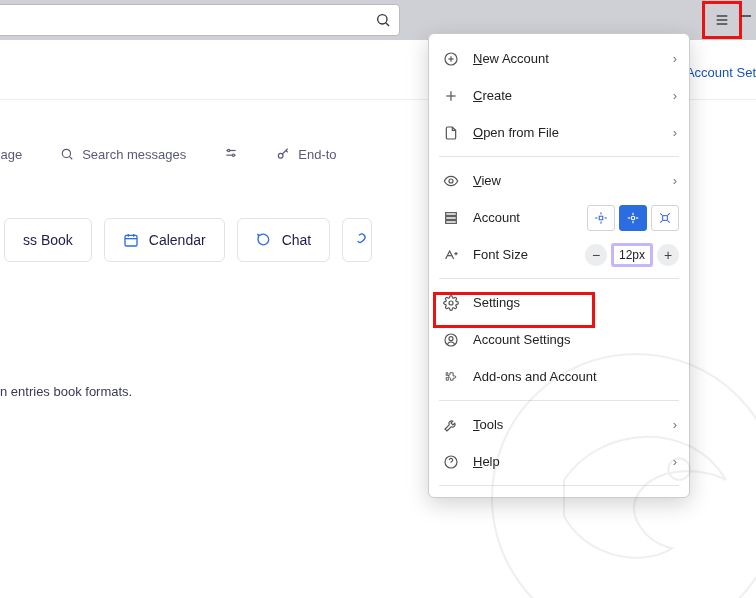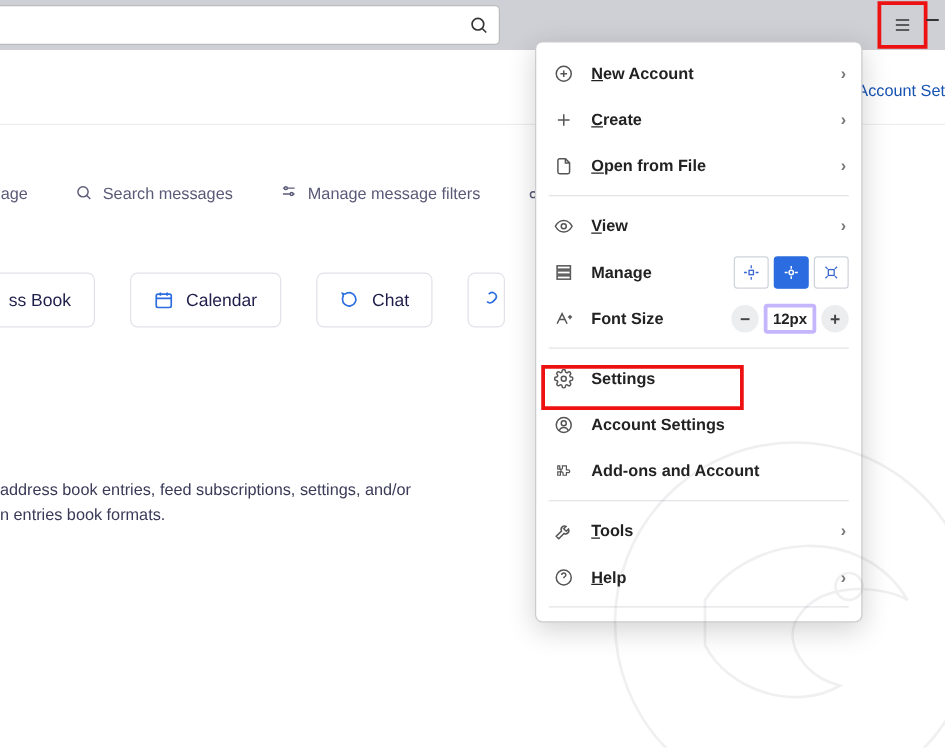--- a/index.html
+++ b/index.html
@@ -12,28 +12,28 @@
     .hamburger-box { border: 3px solid #e11; position:absolute; right:14px; top:1px; width:40px; height:38px; pointer-events:none;}
     .minbtn { position:absolute; right: -4px; top: 10px; width:20px; text-align:center; color:#333; }
 
     .toolstrip { height: 60px; background: #fff; border-bottom: 1px solid #eee; }
     .acctset { position:absolute; right:0; top:65px; color:#1653b3; font-size:13px;margin-left:41px; }
 
     .actionbar { display:flex; gap: 38px; align-items:center; padding: 0 0 0 0; height: 48px; color:#4b4b66; font-size: 13px; position: relative; margin-top: 30px;}
     .actionbar .item { display:flex; align-items:center; gap:8px; }
     .purpleish { color: #5a5a78; }
 
-    .cardrow { display:flex; gap:28px; margin-top:40px; padding-left:0; }
+    .cardrow { display:flex; gap:12px; margin-top:40px; padding-left:0;margin-left:16px; }
     .card { background:#fff; border:1px solid #e2e2ea; border-radius:6px; height:44px; display:flex; align-items:center; gap:10px; padding:0 18px; color:#1e1e4a; font-size:14px; }
     .card .ic { color:#2b6de0; }
 
     .paratext { margin-top: 120px; color:#3a3a58; font-size:13px; line-height:1.5; max-width: 420px;}
 
     .menu { position:absolute; top:33px; left:428px; width:262px; background:#fff; border:1px solid #ccc; border-radius:6px; box-shadow:0 6px 22px rgba(0,0,0,0.18); padding:6px 0; }
-    .mi { display:flex; align-items:center; height:37px; padding:0 14px; gap:14px; color:#222; font-size:13px; position:relative;font-weight:bold; }
+    .mi { display:flex; align-items:center; height:37px; padding:0 14px; gap:14px; color:#222; font-size:13px; position:relative; }
     .mi .lbl u { text-decoration: underline; }
     .mi .chev { position:absolute; right:12px; color:#777; }
     .sep { height:1px; background:#e4e4e8; margin:5px 10px; }
     .density-ctrl, .font-ctrl { position:absolute; right:10px; display:flex; align-items:center; gap:4px;}
     .dbtn { width:28px; height:26px; border:1px solid #cfd3da; border-radius:3px; display:flex;align-items:center;justify-content:center; color:#3a66d4;}
     .dbtn.sel { background:#2b6de0; color:#fff; border-color:#2b6de0;}
     .circ { width:22px;height:22px;border-radius:50%; background:#ecedef; display:flex;align-items:center;justify-content:center; color:#444; font-size:14px;}
     .fontval { width:42px;height:24px;border:3px solid #c4b5fd;border-radius:3px;display:flex;align-items:center;justify-content:center;font-size:12px;}
     .kb { position:absolute; right:14px; color:#555; font-size:12px;}
     .hl-addons { position:absolute; border:3px solid #e11; pointer-events:none; }
@@ -87,21 +87,20 @@
   </span>
   <span class="item purpleish">
     <span>
         <svg class="ico14" viewBox="0 0 24 24" fill="none" stroke="#5a5a78" stroke-width="2">
           <line x1="4" y1="6" x2="20" y2="6"></line>
           <circle cx="8" cy="6" r="2" fill="#fff"></circle>
           <line x1="4" y1="14" x2="20" y2="14"></line>
           <circle cx="16" cy="14" r="2" fill="#fff"></circle>
         </svg>
       </span>
-    <span>Manage message filters</span>
   </span>
   <span class="item purpleish">
     <span>
         <svg class="ico14" viewBox="0 0 24 24" fill="none" stroke="#5a5a78" stroke-width="2">
           <circle cx="8" cy="15" r="4"></circle>
           <line x1="11" y1="12" x2="20" y2="3"></line>
           <line x1="17" y1="6" x2="20" y2="9"></line>
         </svg>
       </span>
     <span>End-to</span>
@@ -134,21 +133,20 @@
   <div class="card" style="width:30px;padding:0 8px">
     <span class="ic">
         <svg class="ico16" viewBox="0 0 24 24" fill="none" stroke="#2b6de0" stroke-width="2">
           <path d="M10 14a5 5 0 0 0 7 0l3-3a5 5 0 0 0-7-7l-1 1"></path>
         </svg>
       </span>
   </div>
 </div>
 
 <div class="paratext">
-  <div>address book entries, feed subscriptions, settings, and/or</div>
   <div>n entries book formats.</div>
 </div>
 
 <div class="menu">
   <div class="mi">
     <span>
         <svg class="ico16" viewBox="0 0 24 24" fill="none" stroke="#555" stroke-width="1.8">
           <circle cx="12" cy="12" r="9"></circle>
           <line x1="12" y1="8" x2="12" y2="16"></line>
           <line x1="8" y1="12" x2="16" y2="12"></line>
@@ -189,21 +187,21 @@
     <span class="chev">›</span>
   </div>
   <div class="mi">
     <span>
         <svg class="ico16" viewBox="0 0 24 24" fill="none" stroke="#555" stroke-width="1.8">
           <rect x="4" y="4" width="16" height="4"></rect>
           <rect x="4" y="10" width="16" height="4"></rect>
           <rect x="4" y="16" width="16" height="4"></rect>
         </svg>
       </span>
-    <span class="lbl">Manage</span>
+    <span class="lbl">Account</span>
     <span class="density-ctrl">
       <span class="dbtn">
           <svg width="14" height="14" viewBox="0 0 24 24" fill="none" stroke="currentColor" stroke-width="1.8">
             <rect x="9" y="9" width="6" height="6"></rect>
             <line x1="12" y1="2" x2="12" y2="6"></line>
             <line x1="12" y1="18" x2="12" y2="22"></line>
             <line x1="2" y1="12" x2="6" y2="12"></line>
             <line x1="18" y1="12" x2="22" y2="12"></line>
           </svg>
         </span>

